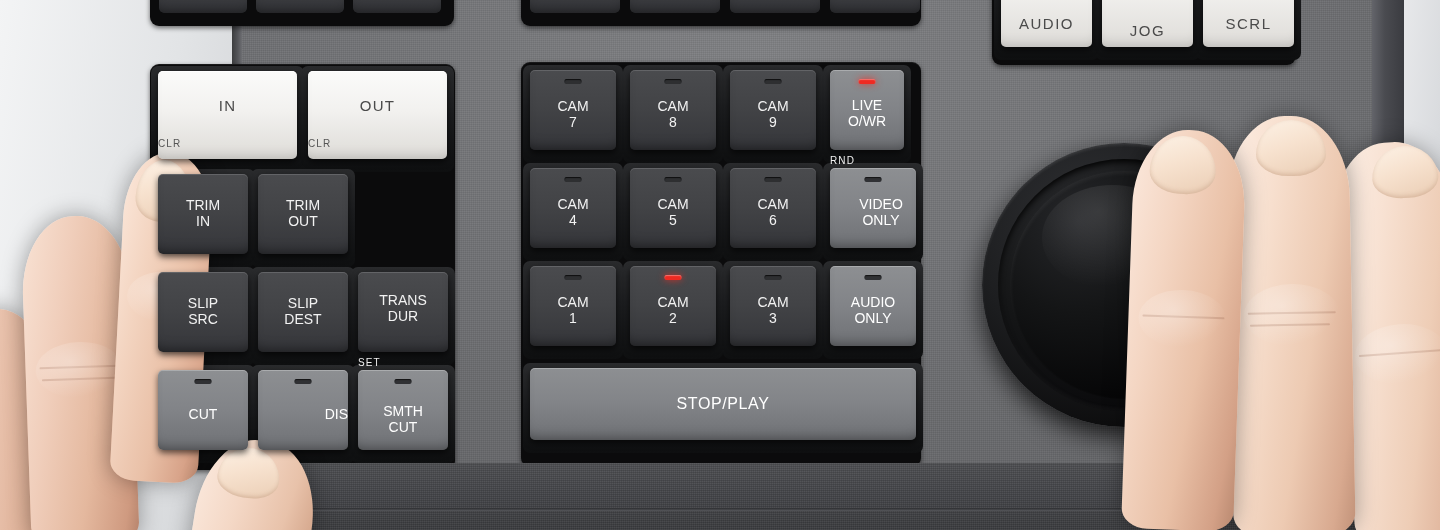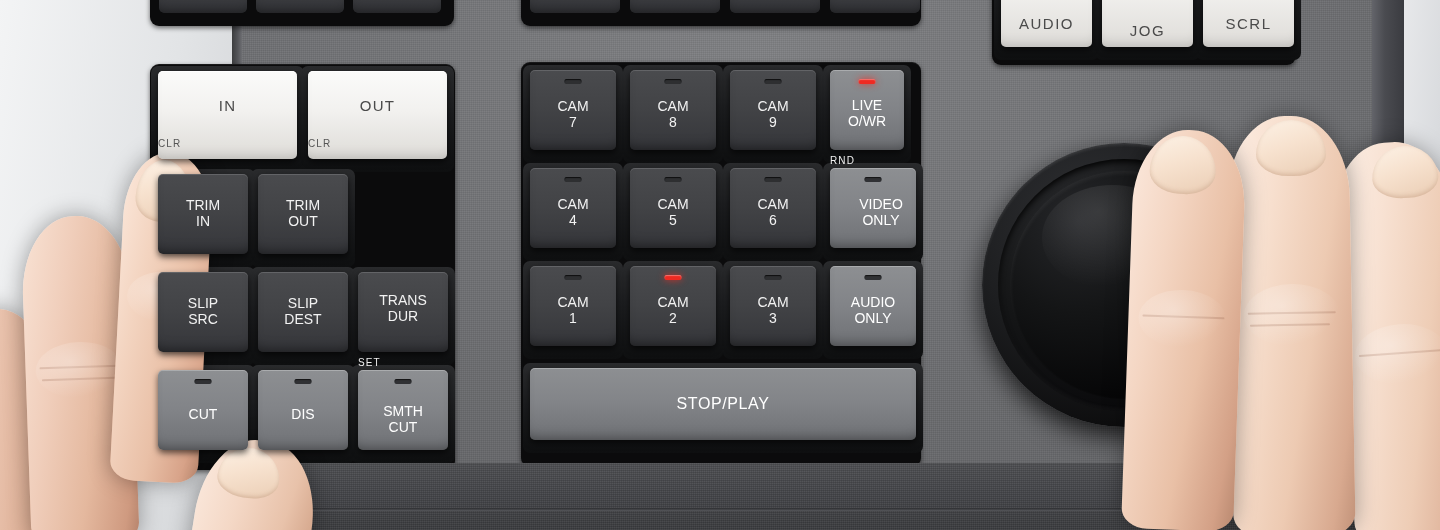--- a/index.html
+++ b/index.html
@@ -328,21 +328,21 @@
       <div class="klabel" style="white-space:pre-line;margin-bottom:6px;">TRANS
 DUR</div>
       <div class="sub" style="bottom:-16px;">SET</div>
     </div>
 
     <div class="key k-gray bevel" style="left:8px;top:306px;width:90px;height:80px;font-size:14px;">
         <div class="kc"></div>
       <div class="led led-off-gray"></div>
       <div class="klabel" style="white-space:pre-line;margin-top:10px;">CUT</div>
     </div>
-    <div class="key k-gray bevel" style="left:108px;top:306px;width:90px;height:80px;font-size:14px;">
+    <div class="key k-gray bevel" style="left:108px;top:306px;width:90px;height:80px;font-size:14px;align-items:flex-end;">
         <div class="kc"></div>
       <div class="led led-off-gray"></div>
       <div class="klabel" style="white-space:pre-line;margin-top:10px;">DIS</div>
     </div>
     <div class="key k-gray bevel" style="left:208px;top:306px;width:90px;height:80px;font-size:14px;">
         <div class="kc"></div>
       <div class="led led-off-gray"></div>
       <div class="klabel" style="white-space:pre-line;margin-top:19px;">SMTH
 CUT</div>
     </div>

